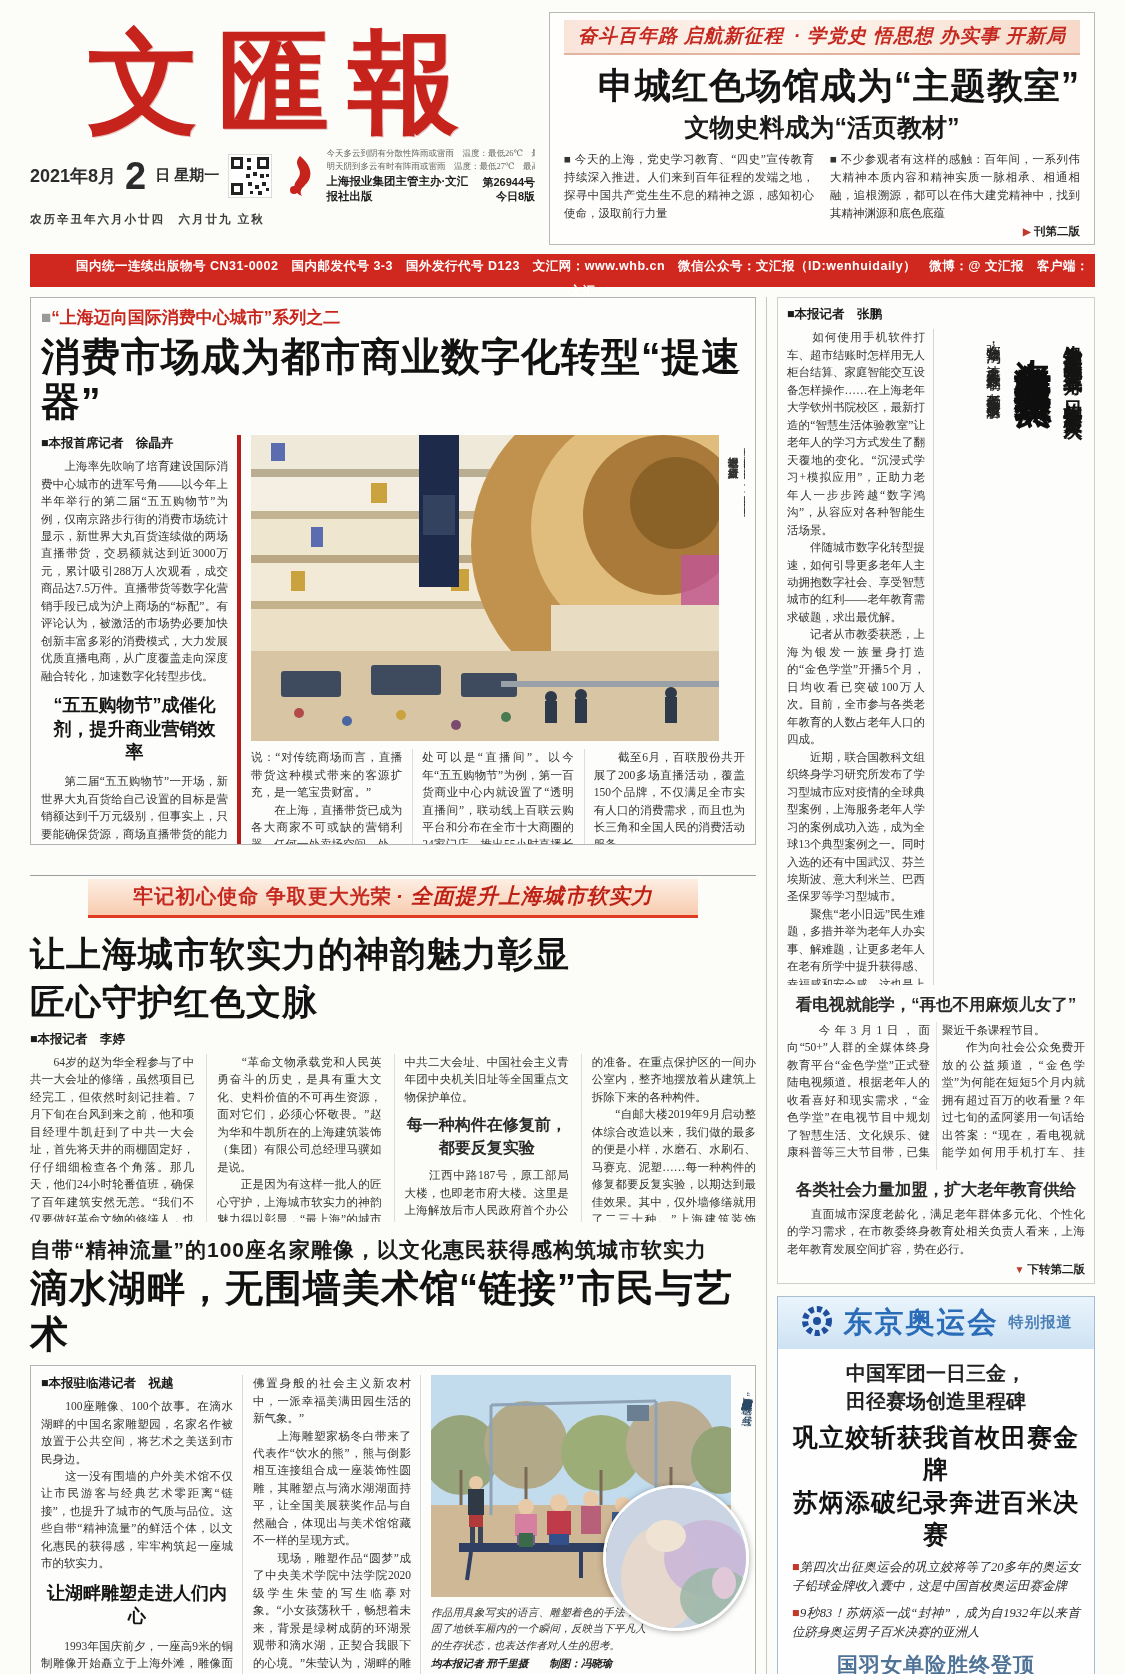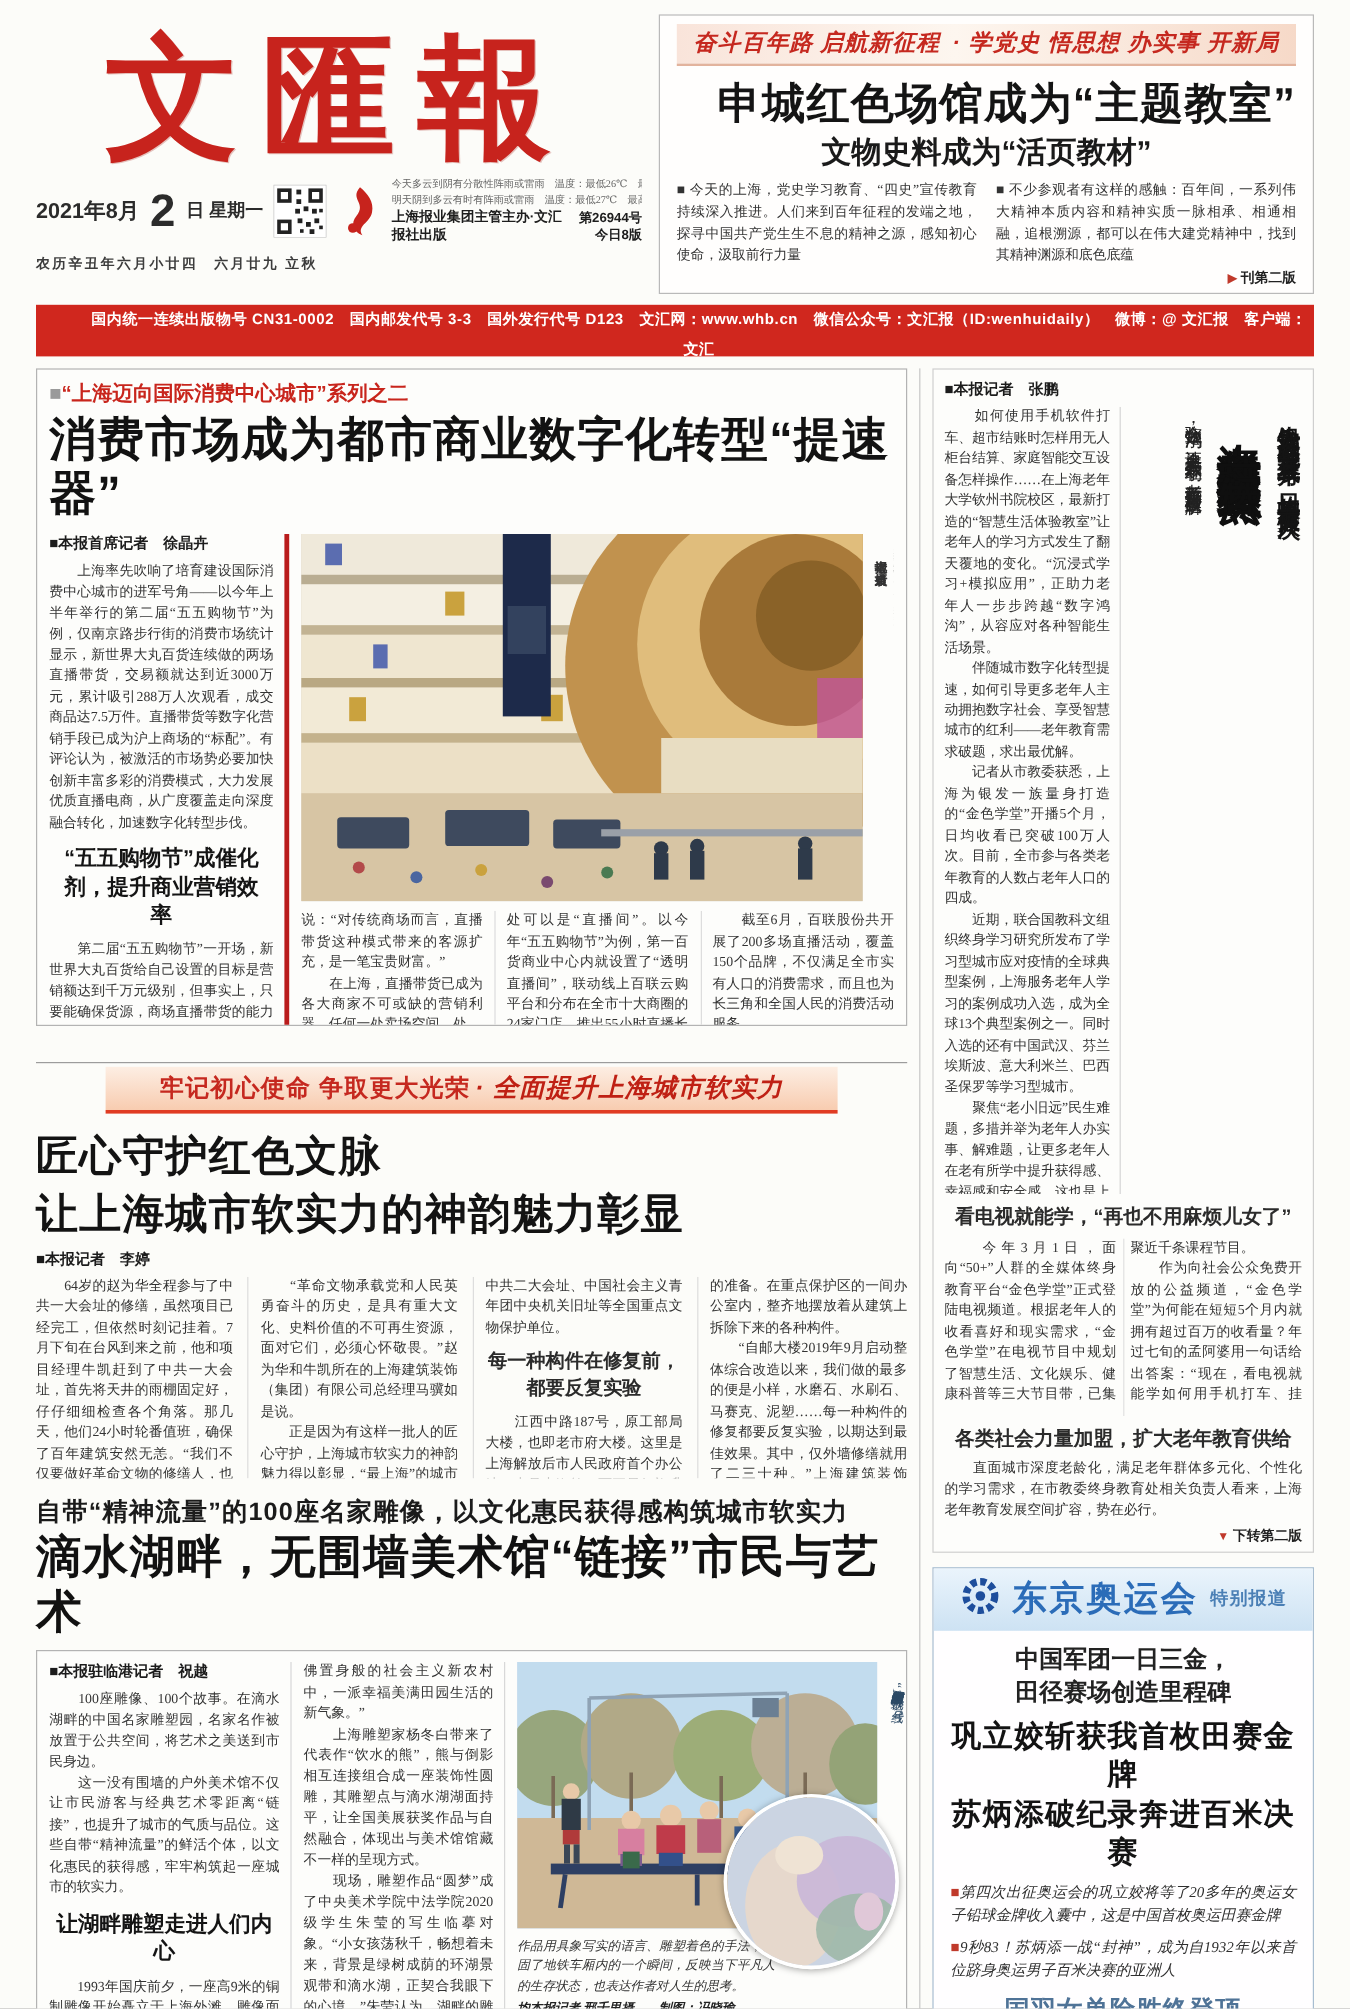--- a/index.html
+++ b/index.html
@@ -37,21 +37,21 @@
   .tb-script { color:#c5281f; font:700 italic 19px "Liberation Serif",serif; letter-spacing:1px; }
   .tb-bold { color:#c5281f; font:900 italic 19px "Liberation Sans",sans-serif; letter-spacing:1px; }
   .top-h1 { font:900 36px/1.2 "Liberation Sans",sans-serif; color:#141414; text-align:right; margin-top:9px; letter-spacing:1px; }
   .top-h2 { font:700 25px/1.2 "Liberation Sans",sans-serif; color:#1a1a1a; text-align:center; margin-top:5px; }
   .top-cols { display:flex; gap:16px; margin-top:9px; flex:1; overflow:hidden; }
   .top-cols > div { flex:1; font-size:11.5px; line-height:1.55; text-align:justify; color:#333; }
   .jump { font:700 11.5px "Liberation Sans",sans-serif; color:#222; white-space:nowrap; }
   .jump .tri { color:#c0392b; font-size:10px; }
   .jump-r { text-align:right; margin-top:2px; }
   
-  .pub-bar { margin-top:9px; background:#d0271e; color:#fff; height:43px;
+  .pub-bar { margin-top:9px; background:#d0271e; color:#fff; height:33px;
     font:700 12.5px/25px "Liberation Sans",sans-serif; text-align:center; letter-spacing:.5px;padding-left:40px; }
   
   .content { display:flex; gap:10px; margin-top:10px; }
   .col-l { width:726px; flex:none; }
   .col-r { flex:1; border-left:1px solid #c6c6c6; padding-left:10px; min-width:0; }
   .bt { font-size:11.5px; line-height:1.52; text-align:justify; white-space:pre-line; color:#333; }
   .byline { font:700 12.5px "Liberation Sans",sans-serif; color:#1c1c1c; margin-bottom:6px; }
   .sub-c { font:700 18px/1.3 "Liberation Sans",sans-serif; text-align:center; color:#141414; margin:9px 4px; }
   
   .a1 { border:1px solid #b3b3b3; height:548px; padding:8px 10px 12px; overflow:hidden; background:#fdfdfb; }
@@ -284,22 +284,22 @@
           </div>
         </div>
       </section>
 
       <section class="a2">
         <div class="a2-banner">
           <span class="a2b-1">牢记初心使命 争取更大光荣</span>
           <span class="a2b-2">· 全面提升上海城市软实力</span>
         </div>
         <h1>
+          <span style="display:block">让上海城市软实力的神韵魅力彰显</span>
           <span style="display:block">匠心守护红色文脉</span>
-          <span style="display:block">让上海城市软实力的神韵魅力彰显</span>
         </h1>
         <div class="byline">■本报记者　李婷</div>
         <div class="a2-cols">
           <div class="c">
               <div class="bt">　　64岁的赵为华全程参与了中共一大会址的修缮，虽然项目已经完工，但依然时刻记挂着。7月下旬在台风到来之前，他和项目经理牛凯赶到了中共一大会址，首先将天井的雨棚固定好，仔仔细细检查各个角落。那几天，他们24小时轮番值班，确保了百年建筑安然无恙。“我们不仅要做好革命文物的修缮人，也要做好革命文物的守护人。”</div>
             </div>
           <div class="c">
               <div class="bt">　　“革命文物承载党和人民英勇奋斗的历史，是具有重大文化、史料价值的不可再生资源，面对它们，必须心怀敬畏。”赵为华和牛凯所在的上海建筑装饰（集团）有限公司总经理马骥如是说。
 　　正是因为有这样一批人的匠心守护，上海城市软实力的神韵魅力得以彰显，“最上海”的城市文脉得以保护传承。据统计数据表明，申城的红色遗址旧址和纪念馆共有612处。在能工巧匠的修缮下，一批批重要红色遗址“焕发新生”。其中，仅上海建筑装饰（集团）有限公司，最近三年参与设计或修复的重要红色遗址就有近20处。这之中，包括了中共一大会址、</div>
             </div>

